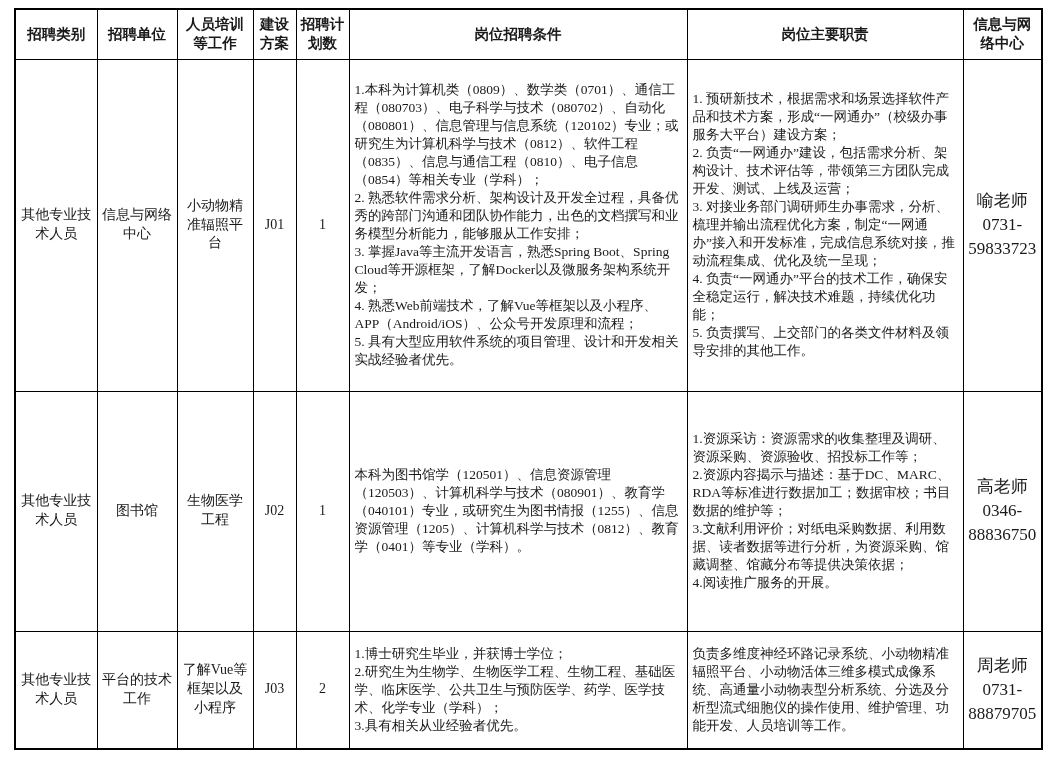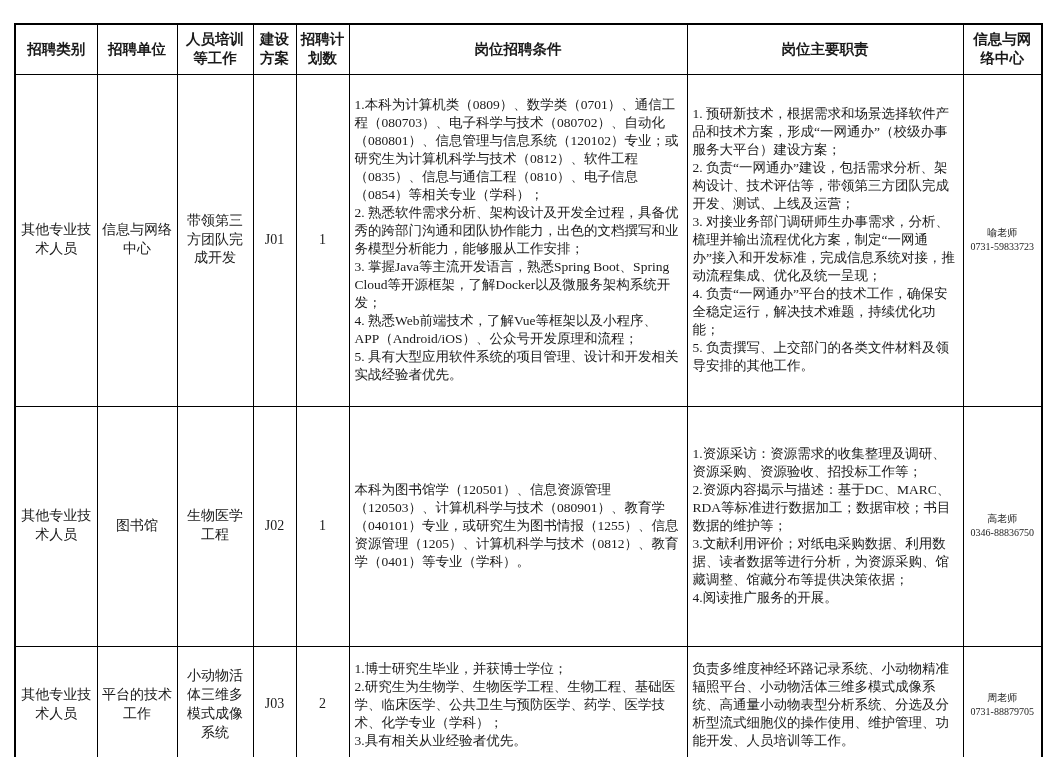--- a/index.html
+++ b/index.html
@@ -8,21 +8,21 @@
     background: #ffffff;
     width: 1055px;
     height: 757px;
     font-family: "Liberation Serif", "DejaVu Serif", serif;
     color: #1a1a1a;
   }
   .page {
     width: 1055px;
     height: 621px;
     box-sizing: border-box;
-    padding: 23px 14px;
+    padding: 8px 14px;
   }
   table.recruit {
     border-collapse: collapse;
     table-layout: fixed;
     width: 1027px;
     border: 2px solid #000;
   }
   table.recruit th, table.recruit td {
     border: 1px solid #000;
     vertical-align: middle;
@@ -44,21 +44,21 @@
   }
   td.l {
     text-align: left;
     font-size: 13.5px;
     line-height: 1.33;
     padding: 2px 5px;
     white-space: pre-line;
   }
   td.contact {
     text-align: center;
-    font-size: 10px;
+    font-size: 17px;
     line-height: 1.4;
     padding: 2px 2px;
   }
   tr.hdr   { height: 50px; }
   tr.row1  { height: 332px; }
   tr.row2  { height: 240px; }
   tr.row3  { height: 118px; }
 </style>
 </head>
 <body>
@@ -84,21 +84,21 @@
         <th>招聘计划数</th>
         <th>岗位招聘条件</th>
         <th>岗位主要职责</th>
         <th>信息与网络中心</th>
       </tr>
     </thead>
     <tbody>
       <tr class="row1">
         <td class="c">其他专业技术人员</td>
         <td class="c">信息与网络中心</td>
-        <td class="c">带领第三方团队完成开发</td>
+        <td class="c">小动物精准辐照平台</td>
         <td class="c">J01</td>
         <td class="c">1</td>
         <td class="l">1.本科为计算机类（0809）、数学类（0701）、通信工程（080703）、电子科学与技术（080702）、自动化（080801）、信息管理与信息系统（120102）专业；或研究生为计算机科学与技术（0812）、软件工程（0835）、信息与通信工程（0810）、电子信息（0854）等相关专业（学科）；
 2. 熟悉软件需求分析、架构设计及开发全过程，具备优秀的跨部门沟通和团队协作能力，出色的文档撰写和业务模型分析能力，能够服从工作安排；
 3. 掌握Java等主流开发语言，熟悉Spring Boot、Spring Cloud等开源框架，了解Docker以及微服务架构系统开发；
 4. 熟悉Web前端技术，了解Vue等框架以及小程序、APP（Android/iOS）、公众号开发原理和流程；
 5. 具有大型应用软件系统的项目管理、设计和开发相关实战经验者优先。</td>
         <td class="l">1. 预研新技术，根据需求和场景选择软件产品和技术方案，形成“一网通办”（校级办事服务大平台）建设方案；
 2. 负责“一网通办”建设，包括需求分析、架构设计、技术评估等，带领第三方团队完成开发、测试、上线及运营；
 3. 对接业务部门调研师生办事需求，分析、梳理并输出流程优化方案，制定“一网通办”接入和开发标准，完成信息系统对接，推动流程集成、优化及统一呈现；
@@ -121,21 +121,21 @@
 3.文献利用评价；对纸电采购数据、利用数据、读者数据等进行分析，为资源采购、馆藏调整、馆藏分布等提供决策依据；
 4.阅读推广服务的开展。</td>
         <td class="contact">
           <div>高老师</div>
           <div>0346-88836750</div>
         </td>
       </tr>
       <tr class="row3">
         <td class="c">其他专业技术人员</td>
         <td class="c">平台的技术工作</td>
-        <td class="c">小动物活体三维多模式成像系统</td>
+        <td class="c">了解Vue等框架以及小程序</td>
         <td class="c">J03</td>
         <td class="c">2</td>
         <td class="l">1.博士研究生毕业，并获博士学位；
 2.研究生为生物学、生物医学工程、生物工程、基础医学、临床医学、公共卫生与预防医学、药学、医学技术、化学专业（学科）；
 3.具有相关从业经验者优先。</td>
         <td class="l">负责多维度神经环路记录系统、小动物精准辐照平台、小动物活体三维多模式成像系统、高通量小动物表型分析系统、分选及分析型流式细胞仪的操作使用、维护管理、功能开发、人员培训等工作。</td>
         <td class="contact">
           <div>周老师</div>
           <div>0731-88879705</div>
         </td>

